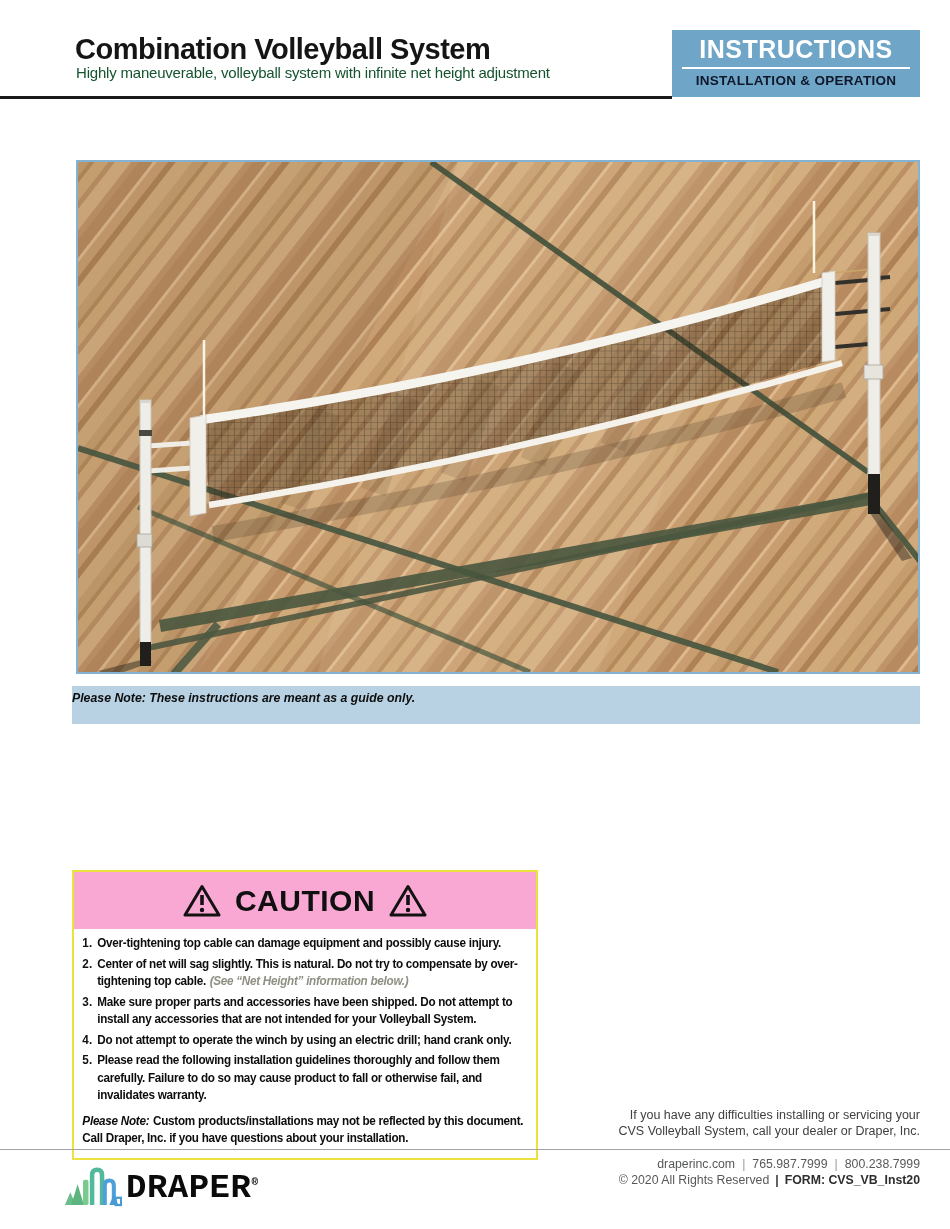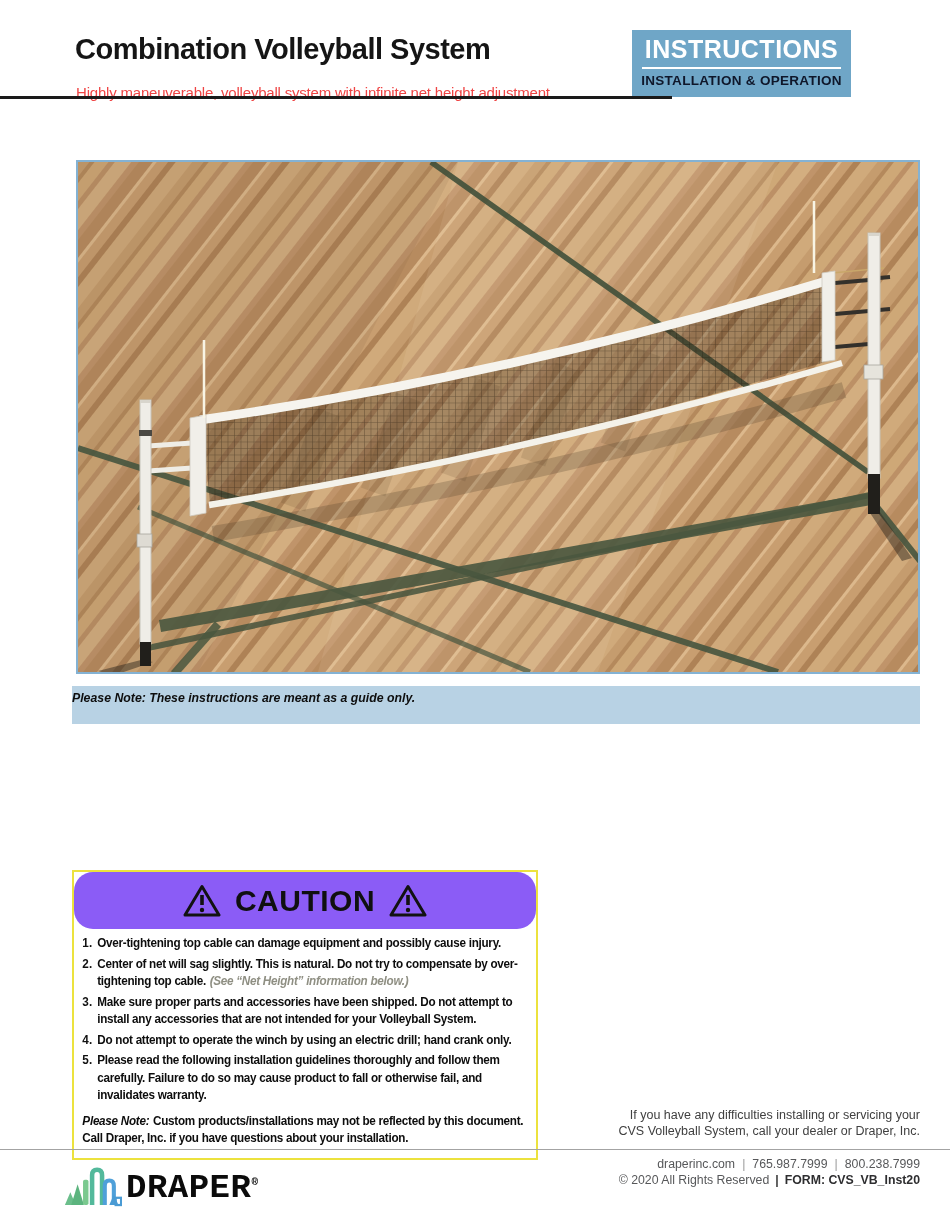--- a/index.html
+++ b/index.html
@@ -2,23 +2,23 @@
 <html><head>
 <meta charset="utf-8">
 <style>
   html,body{margin:0;padding:0;background:#fff;}
   .page{position:relative;width:950px;height:1229px;background:#fff;overflow:hidden;
         font-family:"Liberation Sans",sans-serif;color:#111;}
 
   
   .doc-title{position:absolute;left:75px;top:33px;font-size:29px;font-weight:bold;
              letter-spacing:-0.5px;color:#151515;white-space:nowrap;}
-  .doc-subtitle{position:absolute;left:76px;top:84px;font-size:15px;letter-spacing:-0.2px;
-                color:#ef4444;white-space:nowrap;}
-  .badge{position:absolute;left:632px;top:30px;width:219px;height:67px;box-sizing:border-box;}
+  .doc-subtitle{position:absolute;left:76px;top:64px;font-size:15px;letter-spacing:-0.2px;
+                color:#14532d;white-space:nowrap;}
+  .badge{position:absolute;left:672px;top:30px;width:248px;height:67px;box-sizing:border-box;}
   .badge-title{font-size:25px;font-weight:bold;color:#fff;text-align:center;letter-spacing:0.5px;
                margin:3px 10px 0;padding:2px 0 3px;border-bottom:2px solid #fff;}
   .badge-sub{font-size:13.5px;font-weight:bold;color:#0f172a;text-align:center;letter-spacing:0.3px;
              margin-top:4px;}
   .top-rule{position:absolute;left:0;top:96px;width:672px;height:3px;background:#1a1a1a;}
 
   
   .hero{position:absolute;left:76px;top:160px;width:840px;height:510px;border:2px solid #84B2D3;}
   .hero svg{display:block;width:840px;height:510px;}
 
@@ -155,21 +155,21 @@
         <rect x="790" y="312" width="12" height="40" fill="#211F1B"></rect>
       </g>
     </svg>
   </div>
 
   <div class="note" style="background:#B8D2E4;">
     <div class="note-l1">Please Note: These instructions are meant as a guide only.</div>
   </div>
 
   <div class="caution">
-    <div class="caution-head" style="background:#8b5cf6;border-radius:19px;">
+    <div class="caution-head" style="background:#f9a8d4;">
       <svg class="warn-tri" width="38" height="34" viewBox="0 0 38 34">
         <path d="M19,2.5 L36,31 H2 Z" fill="none" stroke="#121212" stroke-width="3" stroke-linejoin="round"></path>
         <line x1="19" y1="11" x2="19" y2="21" stroke="#121212" stroke-width="3.6"></line>
         <circle cx="19" cy="26" r="2.2" fill="#121212"></circle>
       </svg>
       <span class="caution-title">CAUTION</span>
       <svg class="warn-tri" width="38" height="34" viewBox="0 0 38 34">
         <path d="M19,2.5 L36,31 H2 Z" fill="none" stroke="#121212" stroke-width="3" stroke-linejoin="round"></path>
         <line x1="19" y1="11" x2="19" y2="21" stroke="#121212" stroke-width="3.6"></line>
         <circle cx="19" cy="26" r="2.2" fill="#121212"></circle>

